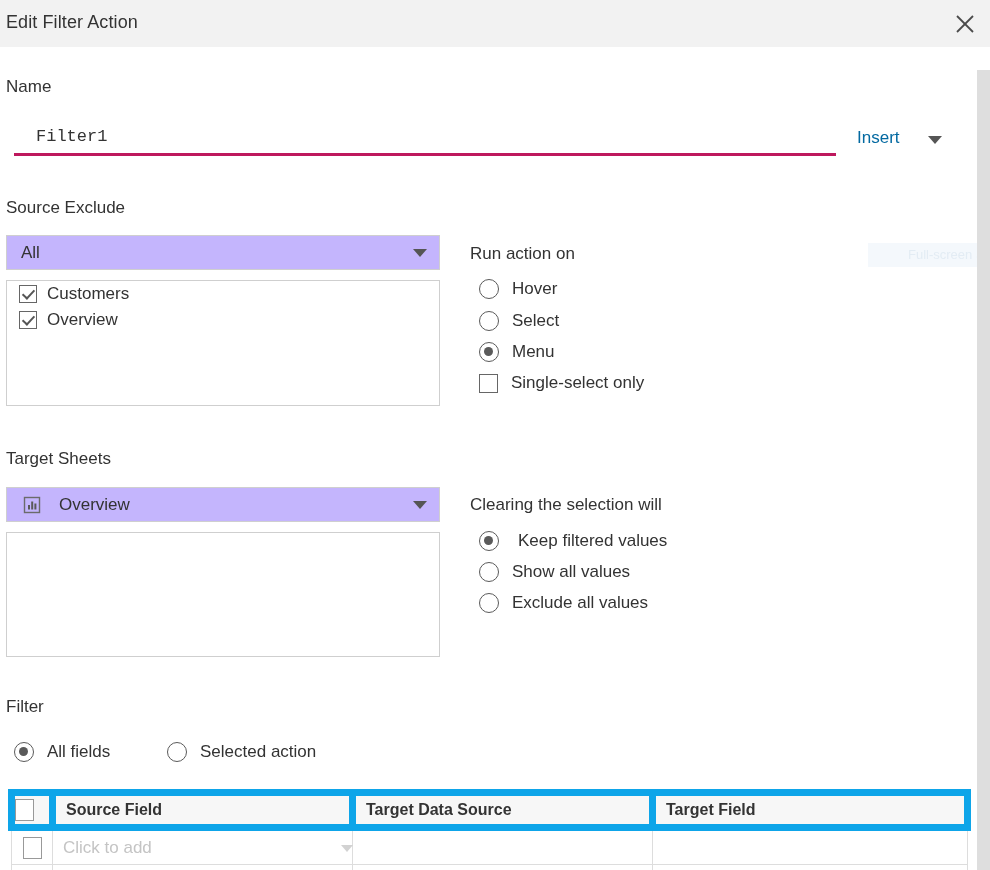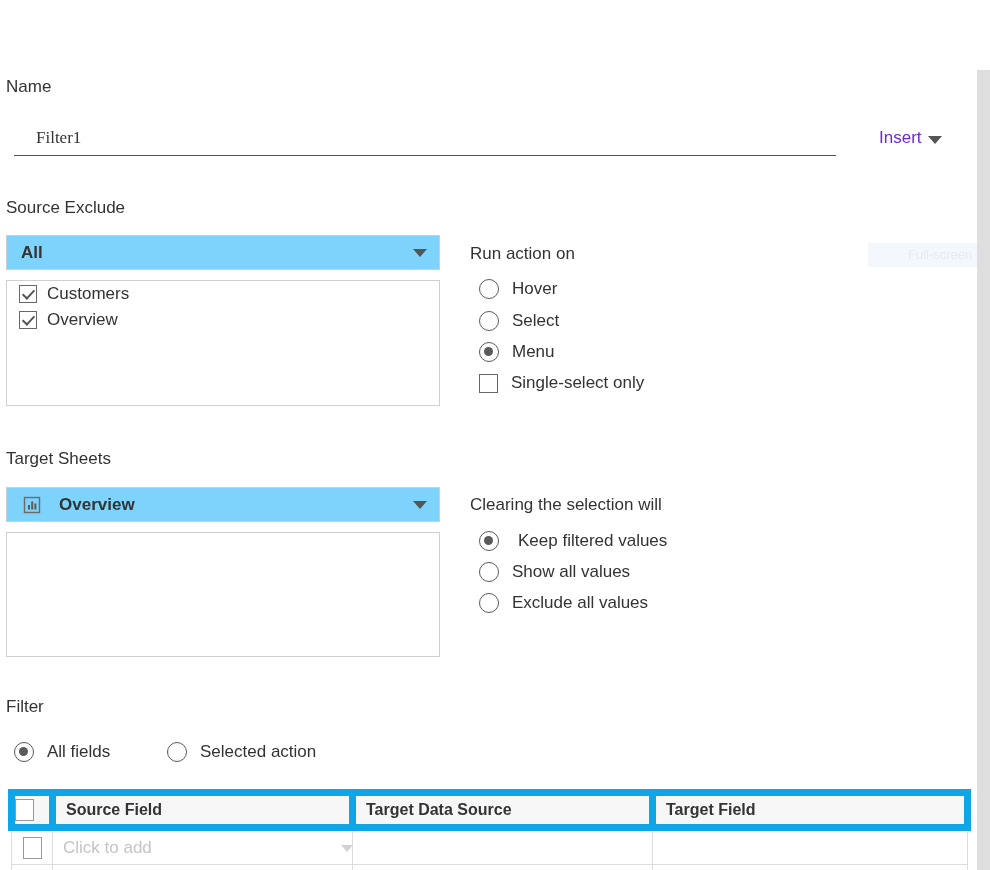--- a/index.html
+++ b/index.html
@@ -90,58 +90,56 @@
   }
 
   
   .name-input {
     position: absolute;
     left: 14px;
     top: 124px;
     width: 822px;
     height: 32px;
     border: none;
-    border-bottom: 1px solid #be185d;
-    font-family: Liberation Serif, serif;
+    border-bottom: 3px solid #be185d;
+    font-family: Liberation Mono, monospace;
     font-size: 17px;
     color: #333333;
     padding: 0 0 4px 22px;
     box-sizing: border-box;
     background: transparent;
     outline: none;
   }
   .insert-btn {
     position: absolute;
     left: 857px;
     top: 128px;
     font-size: 17px;
-    color: #6d28d9;
+    color: #0369a1;
     cursor: pointer;
     user-select: none;
-    margin-left: 22px;
   }
   .insert-caret {
     position: absolute;
     left: 928px;
     top: 136px;
     width: 0; height: 0;
     border-left: 7px solid transparent;
     border-right: 7px solid transparent;
     border-top: 8px solid #555555;
     cursor: pointer;
   }
 
   
   .combo {
     position: absolute;
     box-sizing: border-box;
     border: 1px solid #cfcfcf;
-    background: #7dd3fc;
-    cursor: pointer;
-    font-weight: bold;
+    background: #c4b5fd;
+    cursor: pointer;
   }
   .combo-text {
     position: absolute;
     top: 50%;
     transform: translateY(-50%);
     font-size: 17px;
     color: #333333;
     white-space: nowrap;
   }
   .combo-caret {
@@ -313,20 +311,29 @@
     border-left: 6px solid transparent;
     border-right: 6px solid transparent;
     border-top: 7px solid #d2d2d2;
   }
 </style>
 </head>
 <body>
 
 <div class="dialog">
 
+  <div class="titlebar">
+    <div class="titlebar-text">Edit Filter Action</div>
+    <div class="close-btn">
+      <svg width="30" height="30" viewBox="0 0 30 30">
+        <line x1="7" y1="7" x2="23" y2="23" stroke="#4a4a4a" stroke-width="1.8"></line>
+        <line x1="23" y1="7" x2="7" y2="23" stroke="#4a4a4a" stroke-width="1.8"></line>
+      </svg>
+    </div>
+  </div>
 
   <div class="ghost-tooltip">Full-screen S</div>
 
   <div class="scroll-track"></div>
 
   <div class="section-label" style="left:6px; top:77px;">Name</div>
   <input class="name-input" type="text" value="Filter1" style="">
   <div class="insert-btn">Insert</div>
   <div class="insert-caret"></div>
 

